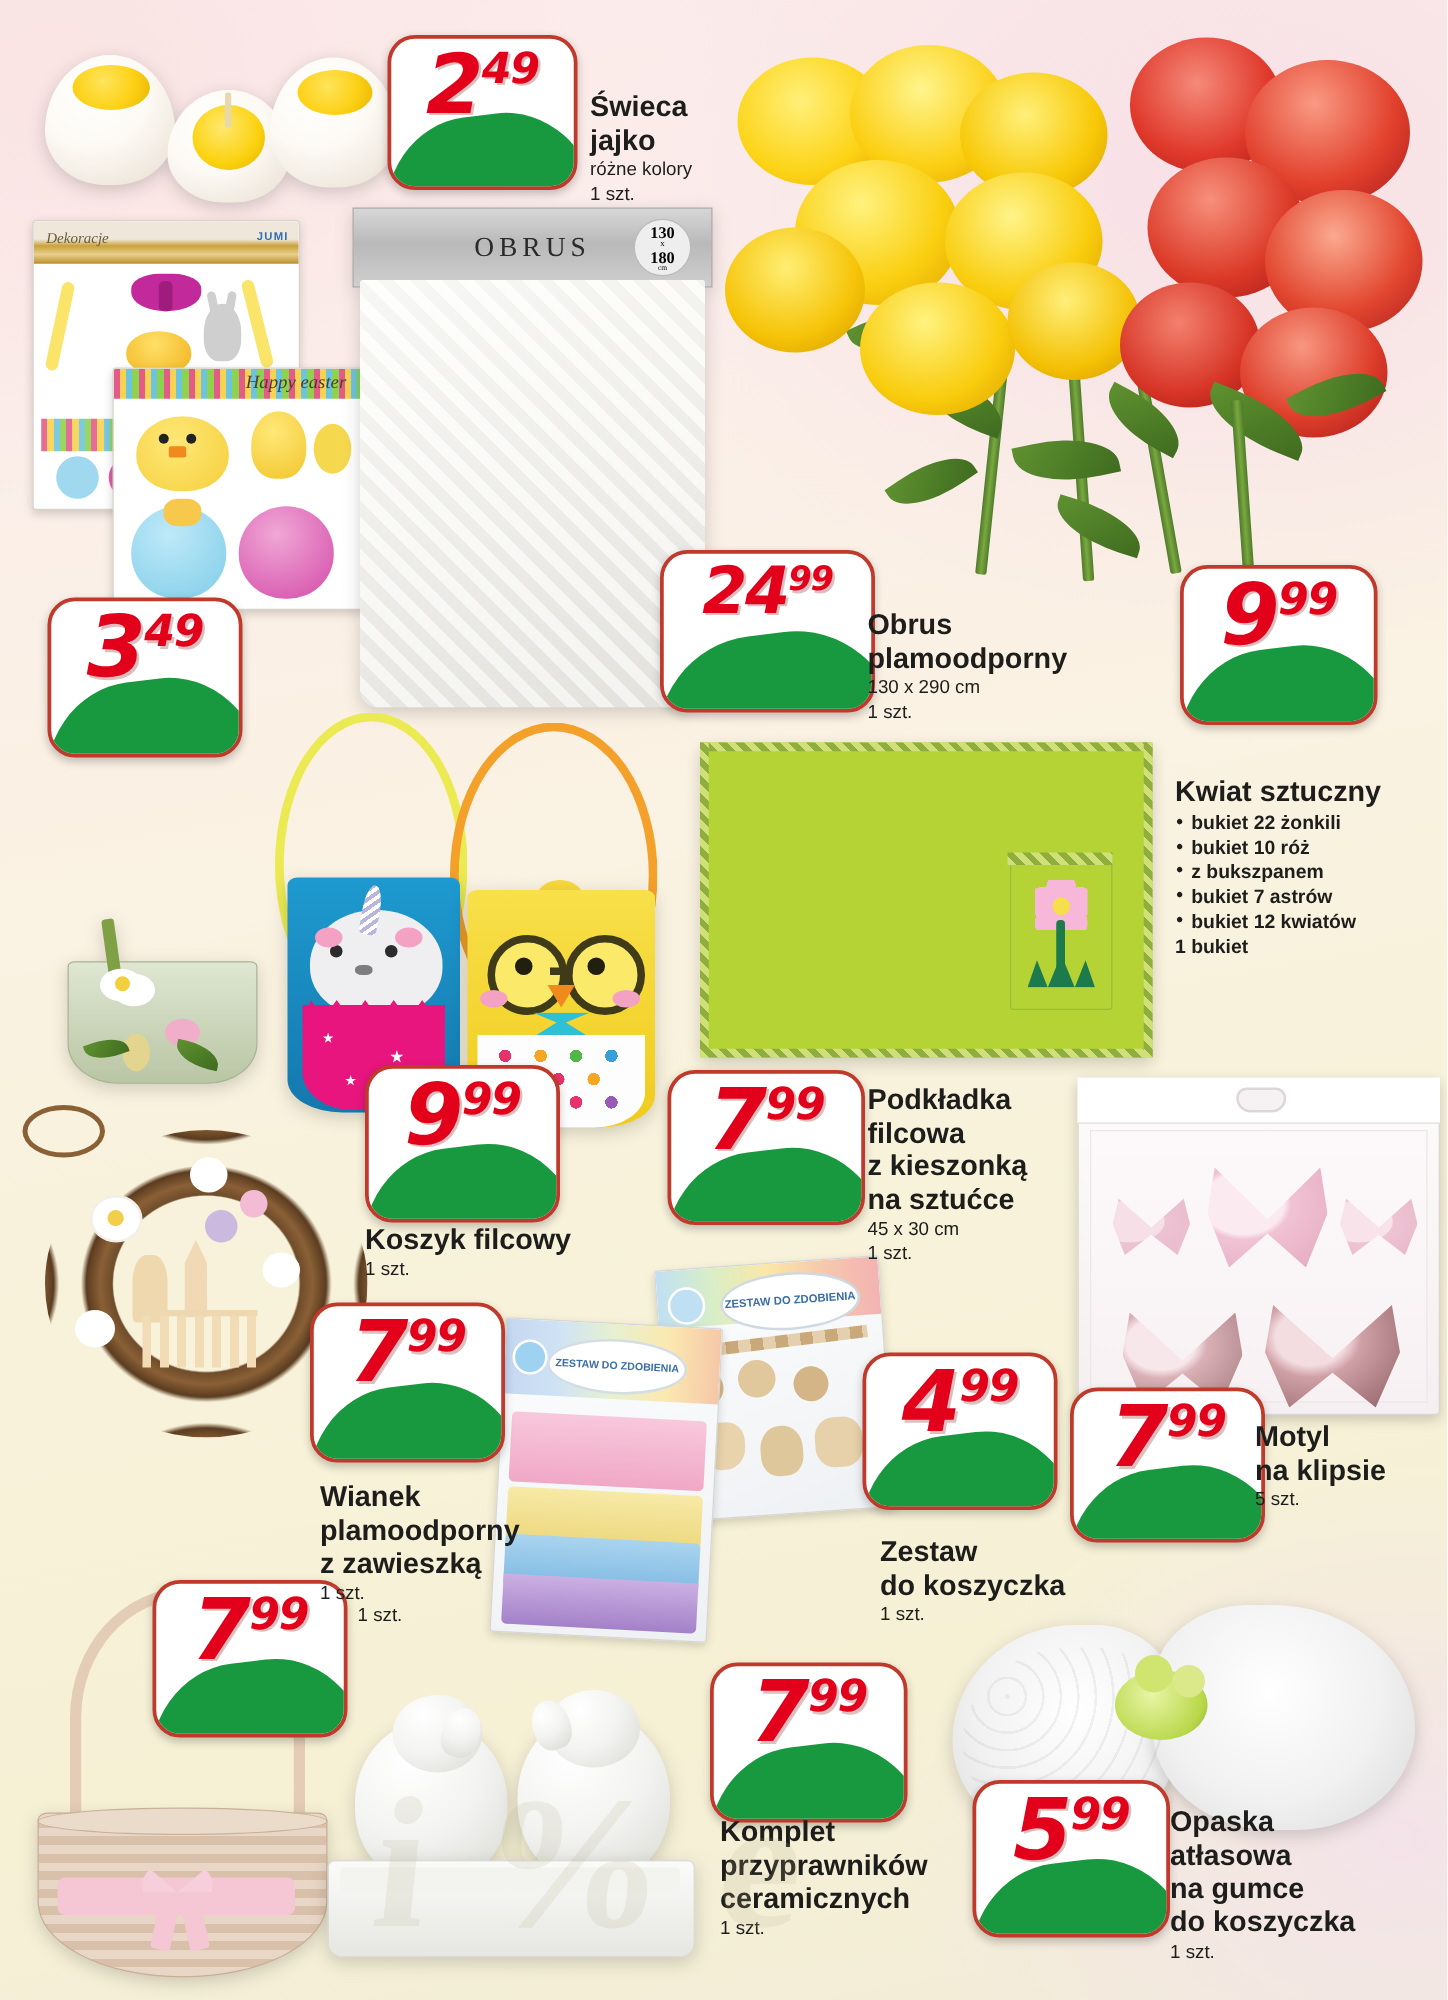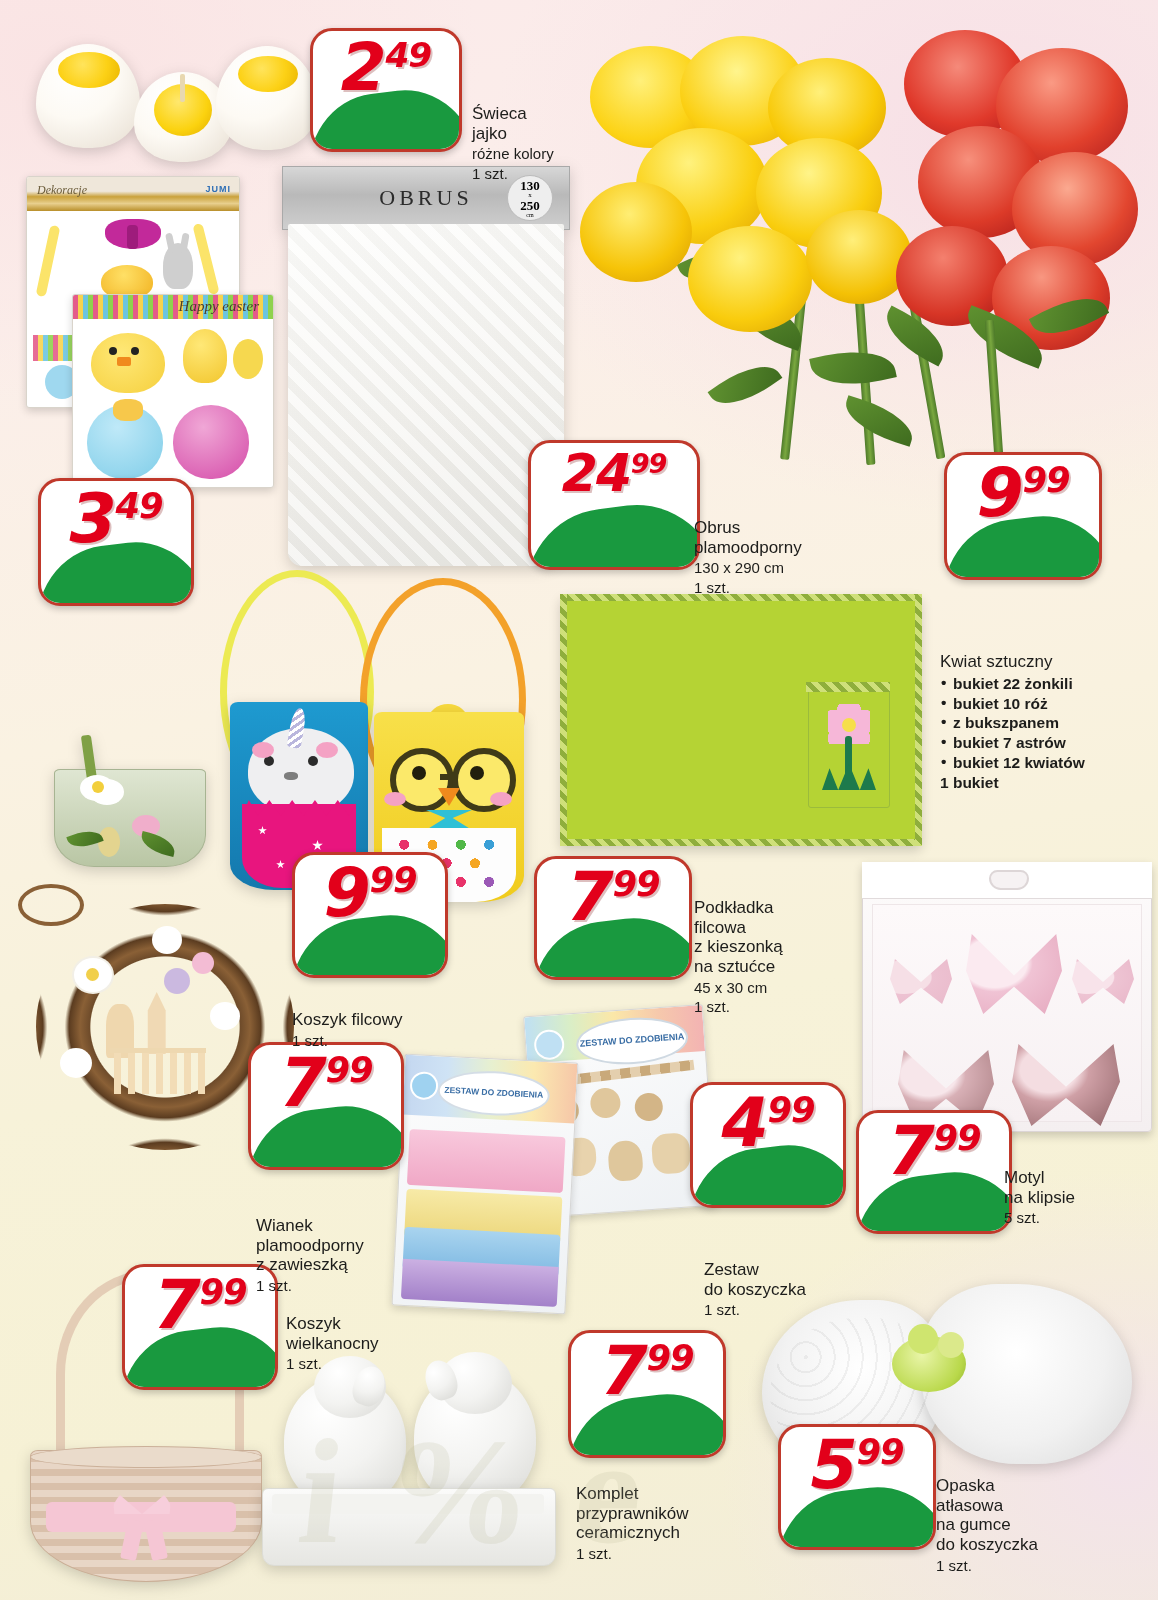--- a/index.html
+++ b/index.html
@@ -31,21 +31,21 @@
     transform:rotate(-7deg);}
   .badge .px{position:absolute;z-index:3;left:0;right:0;top:6%;
     display:flex;align-items:flex-start;justify-content:center;
     color:#e2001a;font-family:"DejaVu Sans", sans-serif;font-weight:700;
     font-style:italic;line-height:.92;letter-spacing:-2px;
     text-shadow:2px 2px 0 rgba(120,0,0,.25);}
   .badge .int{font-size:1em;}
   .badge .dec{font-size:.52em;margin-top:.05em;margin-left:.02em;letter-spacing:-1px;}
   
   .cap{position:absolute;color:#1d1d1b;}
-  .cap .t{font-weight:400;font-size:17px;line-height:1.16;margin-top:32px;}
+  .cap .t{font-weight:700;font-size:23px;line-height:1.16;}
   .cap .s{font-weight:400;font-size:15px;line-height:1.3;margin-top:1px;}
   .cap ul{margin:2px 0 0 0;padding:0;list-style:none;}
   .cap li{font-weight:700;font-size:15.5px;line-height:1.28;padding-left:13px;position:relative;}
   .cap li:before{content:"•";position:absolute;left:1px;top:-1px;}
   .cap .u{font-weight:700;font-size:15.5px;line-height:1.3;}
   
   .art{position:absolute;}
   .sh{filter:drop-shadow(0 4px 7px rgba(0,0,0,.17));}
   
   .egg{position:absolute;border-radius:50% 50% 46% 46%/58% 58% 42% 42%;
@@ -119,42 +119,42 @@
       <div style="position:absolute;left:100px;top:48px;width:11px;height:24px;background:#9e1c7c;border-radius:4px;"></div>
       <div style="position:absolute;left:136px;top:66px;width:30px;height:46px;background:#cfcfcf;border-radius:50% 50% 38% 38%;"></div>
       <div style="position:absolute;left:140px;top:56px;width:7px;height:20px;background:#cfcfcf;border-radius:4px;transform:rotate(-12deg);"></div>
       <div style="position:absolute;left:154px;top:56px;width:7px;height:20px;background:#cfcfcf;border-radius:4px;transform:rotate(10deg);"></div>
       <div style="position:absolute;left:74px;top:88px;width:52px;height:34px;border-radius:50% 50% 44% 44%;background:radial-gradient(circle at 44% 30%,#ffe066,#f2b322);"></div>
       <div style="position:absolute;left:6px;bottom:46px;right:6px;height:26px;background:repeating-linear-gradient(90deg,#e45b8a 0 5px,#f7d34f 5px 10px,#6cc5e0 10px 15px,#8fd24e 15px 20px);opacity:.9;"></div>
       <div style="position:absolute;left:18px;bottom:8px;width:34px;height:34px;border-radius:50%;background:#9fd8ef;"></div>
       <div style="position:absolute;left:60px;bottom:10px;width:26px;height:30px;border-radius:50%;background:#e05fa8;"></div>
       <div style="position:absolute;left:94px;bottom:12px;width:26px;height:26px;border-radius:50%;background:#6fc3da;"></div>
     </div>
-    <div class="pack" style="left:50px;top:118px;width:200px;height:192px;">
+    <div class="pack" style="left:68px;top:118px;width:200px;height:192px;">
       <div style="position:absolute;left:0;right:0;top:0;height:24px;background:repeating-linear-gradient(90deg,#e45b8a 0 5px,#f7d34f 5px 10px,#6cc5e0 10px 15px,#8fd24e 15px 20px);"></div>
       <div style="position:absolute;right:14px;top:3px;font-family:'Liberation Serif',serif;font-style:italic;font-size:15px;color:#4a3f2d;">Happy easter</div>
       <div style="position:absolute;left:18px;top:38px;width:74px;height:60px;border-radius:50% 50% 46% 46%;background:radial-gradient(circle at 42% 34%,#ffe877,#f5cf3c);"></div>
       <div style="position:absolute;left:36px;top:52px;width:8px;height:8px;border-radius:50%;background:#222;"></div>
       <div style="position:absolute;left:58px;top:52px;width:8px;height:8px;border-radius:50%;background:#222;"></div>
       <div style="position:absolute;left:44px;top:62px;width:14px;height:9px;background:#f08a1d;border-radius:2px;"></div>
       <div style="position:absolute;left:110px;top:34px;width:44px;height:54px;border-radius:50% 50% 42% 42%;background:radial-gradient(circle at 40% 30%,#ffe877,#f2c62d);"></div>
       <div style="position:absolute;left:160px;top:44px;width:30px;height:40px;border-radius:50%;background:#f6d84f;"></div>
       <div style="position:absolute;left:14px;bottom:8px;width:76px;height:74px;border-radius:50% 50% 48% 48%;background:radial-gradient(circle at 40% 30%,#bfe9f8,#7fcde8);"></div>
       <div style="position:absolute;left:100px;bottom:8px;width:76px;height:74px;border-radius:50% 50% 48% 48%;background:radial-gradient(circle at 40% 30%,#f0a7d6,#d44ba8);"></div>
       <div style="position:absolute;left:40px;top:104px;width:30px;height:22px;background:#f7c84b;border-radius:40%;"></div>
     </div>
   </div>
 
   <div class="art sh" style="left:282px;top:166px;width:288px;height:400px;">
     <div class="obrus-hdr">
       <span style="font-family:'Liberation Serif',serif;font-size:22px;letter-spacing:4px;color:#2b2b2b;">OBRUS</span>
       <span style="position:absolute;right:16px;top:8px;width:44px;height:44px;border-radius:50%;background:#eee;border:1px solid #bbb;display:flex;flex-direction:column;align-items:center;justify-content:center;line-height:1;font-family:'Liberation Serif',serif;">
         <b style="font-size:13px;">130</b>
         <i style="font-size:7px;font-style:normal;">x</i>
-        <b style="font-size:13px;">250</b>
+        <b style="font-size:13px;">180</b>
         <i style="font-size:6px;font-style:normal;">cm</i>
       </span>
     </div>
     <div class="obrus-body"></div>
   </div>
 
   <div class="art" style="left:560px;top:20px;width:598px;height:470px;">
 
     <div class="stem" style="left:230px;top:250px;width:9px;height:190px;transform:rotate(6deg);"></div>
     <div class="stem" style="left:300px;top:260px;width:9px;height:185px;transform:rotate(-4deg);"></div>
@@ -518,21 +518,20 @@
     <div class="t"><span>Zestaw</span><br><span>do koszyczka</span></div>
     <div class="s"><span>1 szt.</span></div>
   </div>
 
   <div class="cap" style="left:1004px;top:1136px;width:150px;">
     <div class="t"><span>Motyl</span><br><span>na klipsie</span></div>
     <div class="s"><span>5 szt.</span></div>
   </div>
 
   <div class="cap" style="left:286px;top:1282px;width:180px;">
-    <div class="t"><span>Koszyk</span><br><span>wielkanocny</span></div>
     <div class="s"><span>1 szt.</span></div>
   </div>
 
   <div class="cap" style="left:576px;top:1452px;width:200px;">
     <div class="t">
       <span>Komplet</span><br>
       <span>przyprawników</span><br>
       <span>ceramicznych</span>
     </div>
     <div class="s"><span>1 szt.</span></div>

